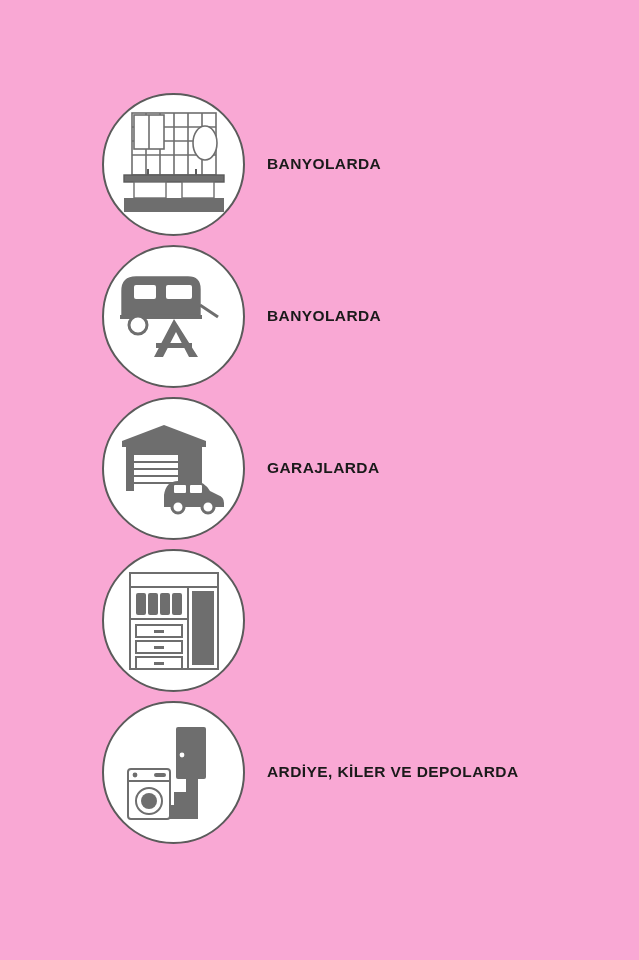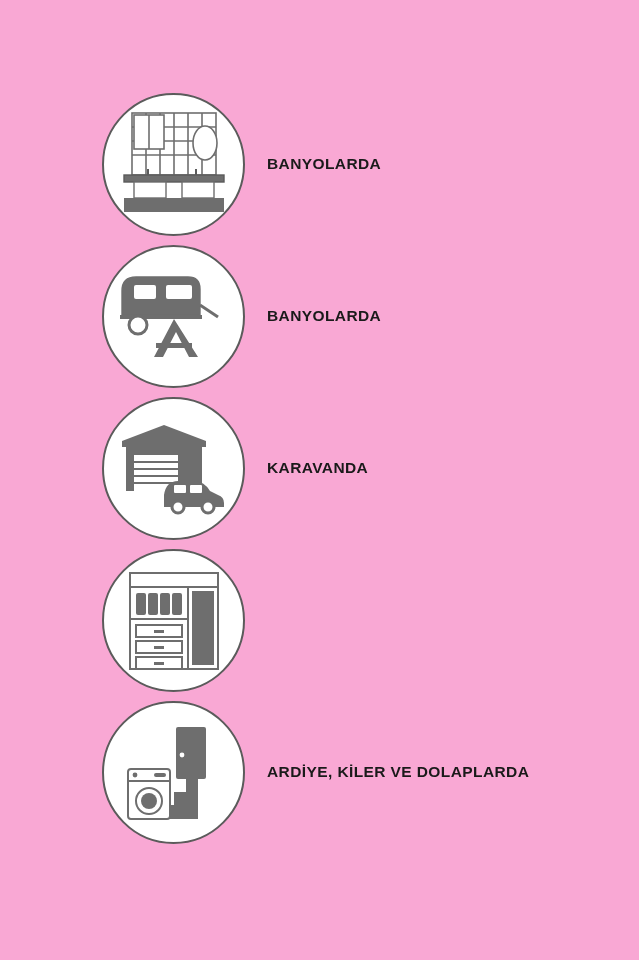--- a/index.html
+++ b/index.html
@@ -156,21 +156,21 @@
           <g fill="#ffffff" stroke="none">
             <rect x="70" y="86" width="12" height="8" rx="1"></rect>
             <rect x="86" y="86" width="12" height="8" rx="1"></rect>
           </g>
           <g fill="#ffffff" stroke="#6e6e6e" stroke-width="3">
             <circle cx="74" cy="108" r="6"></circle>
             <circle cx="104" cy="108" r="6"></circle>
           </g>
         </svg>
       </div>
-      <div class="feature-label">KARAVANDA</div>
+      <div class="feature-label">GARAJLARDA</div>
     </div>
 
     <div class="feature-row">
       <div class="icon-circle">
         <svg width="139" height="139" viewBox="0 0 139 139" aria-hidden="true">
           <g stroke="#6e6e6e" stroke-width="2" fill="#ffffff">
 
             <rect x="26" y="22" width="88" height="96"></rect>
 
             <line x1="26" y1="36" x2="114" y2="36"></line>
@@ -221,17 +221,17 @@
             <line x1="24" y1="78" x2="66" y2="78"></line>
             <circle cx="45" cy="98" r="13"></circle>
           </g>
           <g fill="#6e6e6e" stroke="none">
             <circle cx="31" cy="72" r="2.4"></circle>
             <rect x="50" y="70" width="12" height="4" rx="2"></rect>
             <circle cx="45" cy="98" r="8"></circle>
           </g>
         </svg>
       </div>
-      <div class="feature-label">ARDİYE, KİLER VE DOLAPLARDA</div>
+      <div class="feature-label">ARDİYE, KİLER VE DEPOLARDA</div>
     </div>
 
   </div>
 </div>
 
 </body></html>

